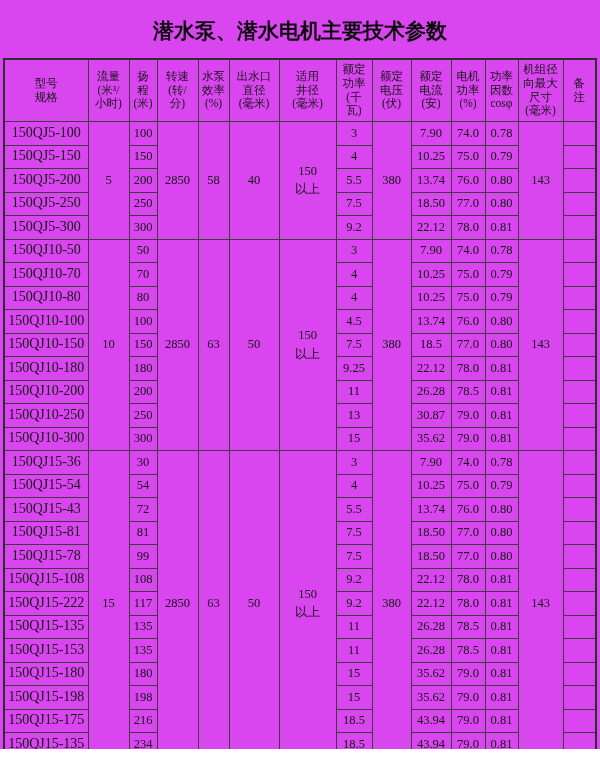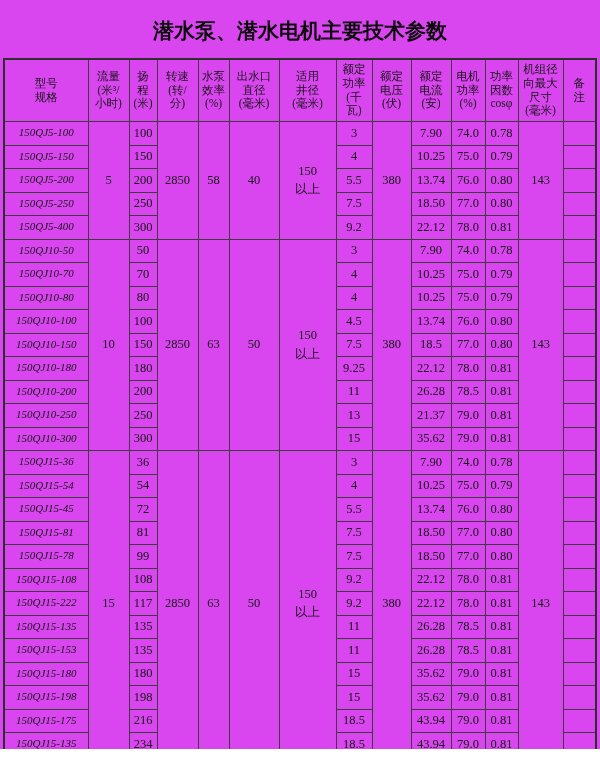--- a/index.html
+++ b/index.html
@@ -25,21 +25,21 @@
   }
   .spec thead th {
     height: 61px; font-weight: normal;
     font-size: 11.5px; line-height: 1.18;
     white-space: pre-line;
   }
   .spec tbody td {
     height: 22.5px; font-size: 12.5px;
     line-height: 1.05;
   }
-  .spec td.model { font-size: 11px; font-style: italic; }
+  .spec td.model { font-size: 14px; }
   .spec td.well { white-space: pre-line; font-size: 12.5px; line-height: 1.5; }
 </style>
 </head>
 <body>
 
 <div class="page">
   <div class="title">潜水泵、潜水电机主要技术参数</div>
 
   <table class="spec">
     <colgroup>
@@ -144,21 +144,21 @@
       <tr>
         <td class="model">150QJ5-250</td>
         <td>250</td>
         <td>7.5</td>
         <td>18.50</td>
         <td>77.0</td>
         <td>0.80</td>
         <td></td>
       </tr>
       <tr>
-        <td class="model">150QJ5-400</td>
+        <td class="model">150QJ5-300</td>
         <td>300</td>
         <td>9.2</td>
         <td>22.12</td>
         <td>78.0</td>
         <td>0.81</td>
         <td></td>
       </tr>
 
       <tr>
         <td class="model">150QJ10-50</td>
@@ -228,39 +228,39 @@
         <td>11</td>
         <td>26.28</td>
         <td>78.5</td>
         <td>0.81</td>
         <td></td>
       </tr>
       <tr>
         <td class="model">150QJ10-250</td>
         <td>250</td>
         <td>13</td>
-        <td>21.37</td>
+        <td>30.87</td>
         <td>79.0</td>
         <td>0.81</td>
         <td></td>
       </tr>
       <tr>
         <td class="model">150QJ10-300</td>
         <td>300</td>
         <td>15</td>
         <td>35.62</td>
         <td>79.0</td>
         <td>0.81</td>
         <td></td>
       </tr>
 
       <tr>
         <td class="model">150QJ15-36</td>
         <td rowspan="13">15</td>
-        <td>36</td>
+        <td>30</td>
         <td rowspan="13">2850</td>
         <td rowspan="13">63</td>
         <td rowspan="13">50</td>
         <td rowspan="13" class="well">150
 以上</td>
         <td>3</td>
         <td rowspan="13">380</td>
         <td>7.90</td>
         <td>74.0</td>
         <td>0.78</td>
@@ -270,21 +270,21 @@
       <tr>
         <td class="model">150QJ15-54</td>
         <td>54</td>
         <td>4</td>
         <td>10.25</td>
         <td>75.0</td>
         <td>0.79</td>
         <td></td>
       </tr>
       <tr>
-        <td class="model">150QJ15-45</td>
+        <td class="model">150QJ15-43</td>
         <td>72</td>
         <td>5.5</td>
         <td>13.74</td>
         <td>76.0</td>
         <td>0.80</td>
         <td></td>
       </tr>
       <tr>
         <td class="model">150QJ15-81</td>
         <td>81</td>

